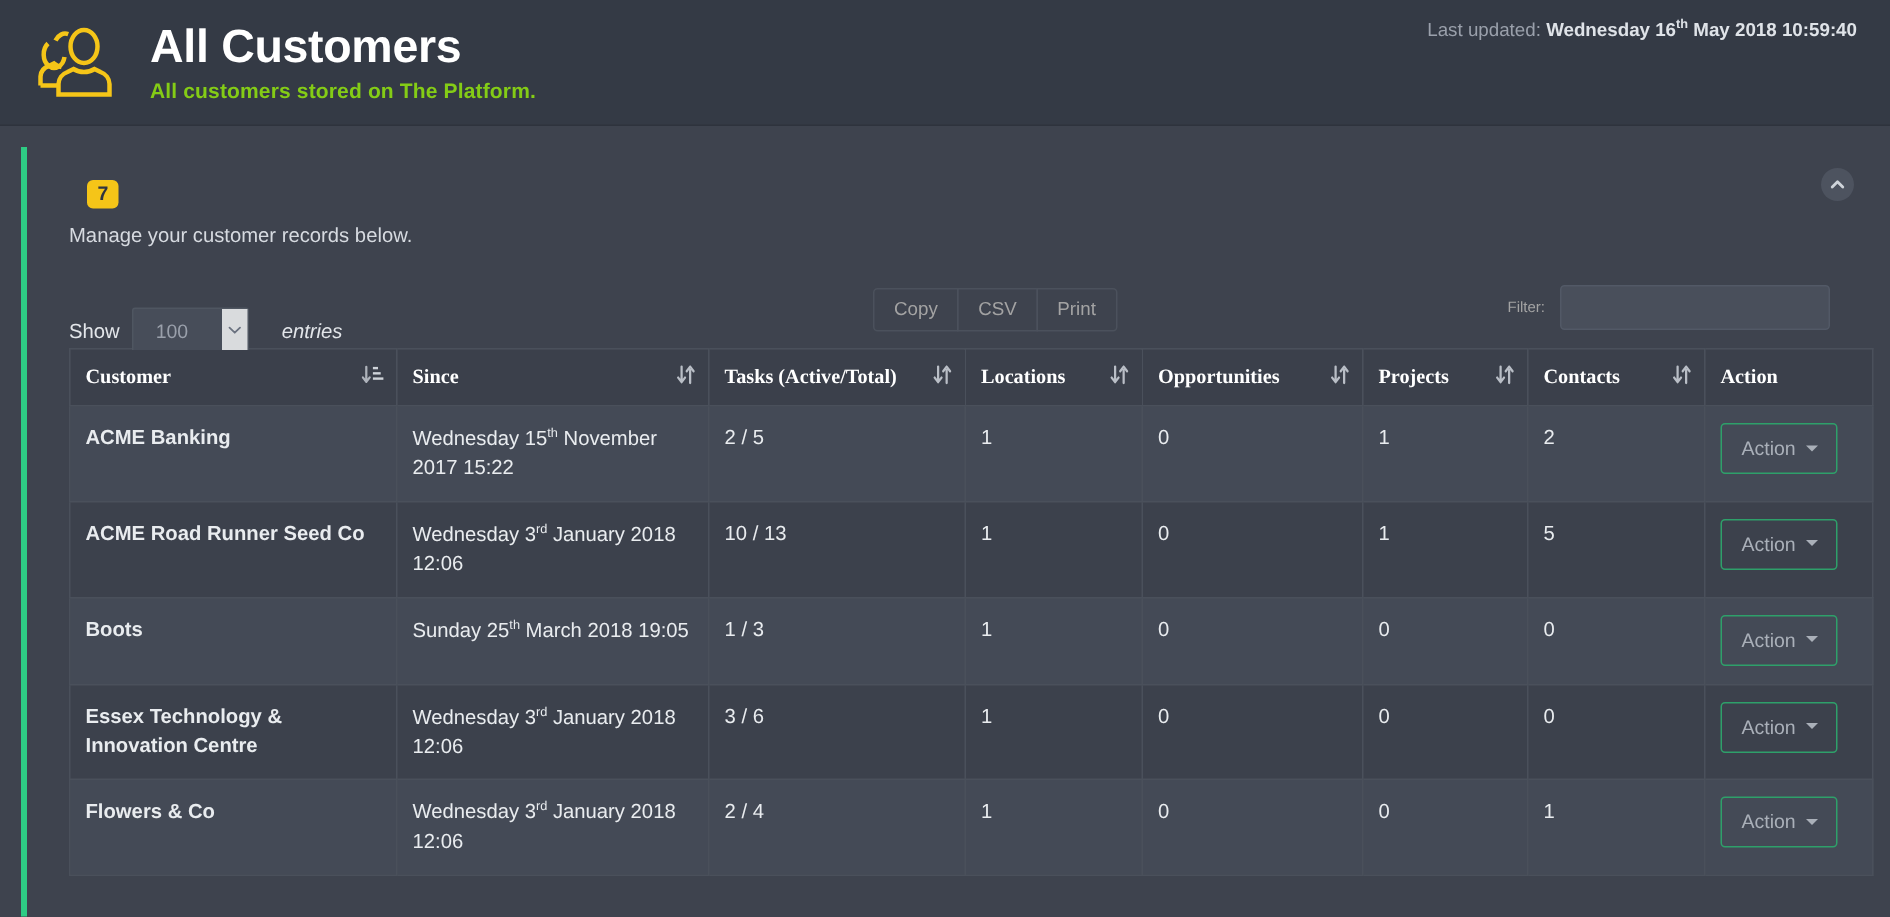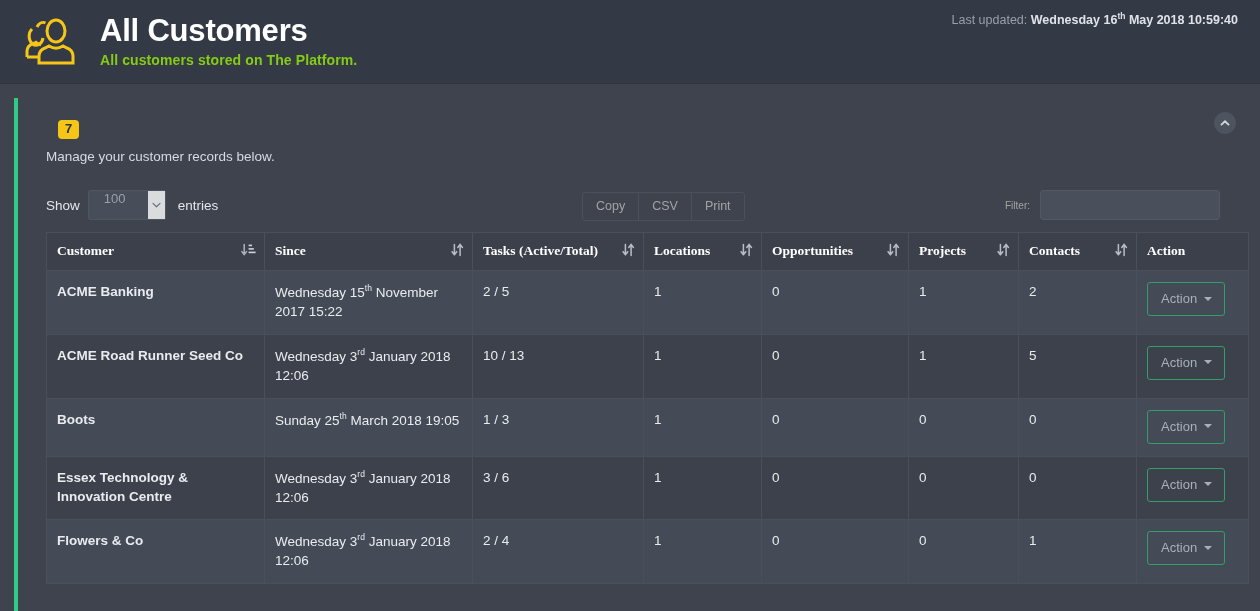--- a/index.html
+++ b/index.html
@@ -99,33 +99,33 @@
 
   
   .toolbar {
     position: relative;
     height: 48px;
     margin-top: 20px;
     padding-left: 10px;
   }
   .length-box {
     position: absolute;
-    left: 10px; top: 6px;
+    left: 10px; top: 21px;
     display: flex; align-items: center;
     font-size: 13.5px; color: #e3e6ea;
   }
   .length-box .lbl-pre { margin-right: 8px; }
-  .length-box .lbl-post { margin-left: 12px; }
+  .length-box .lbl-post { margin-left: 22px; font-style: italic; }
   .fake-select {
     position: relative;
     width: 78px; height: 30px;
     background: #474d59;
     border: 1px solid #4f5661;
     border-radius: 2px;
-    display: flex; align-items: flex-start;
+    display: flex; align-items: center;
     cursor: pointer;
   }
   .fake-select .sel-value {
     font-size: 13px; color: #9aa0ab;
     padding-left: 15px;
   }
   .fake-select .sel-arrow {
     position: absolute;
     right: 0; top: 0;
     width: 17px; height: 100%;

